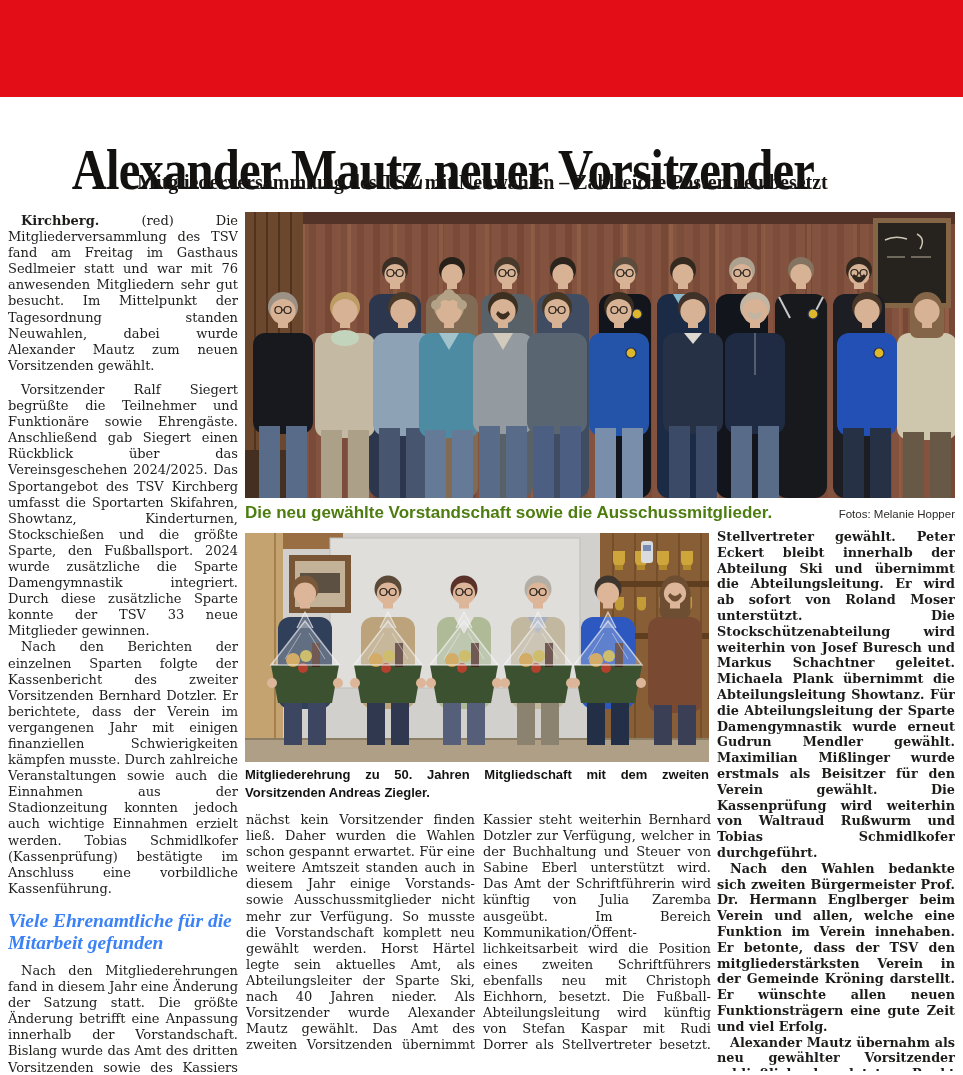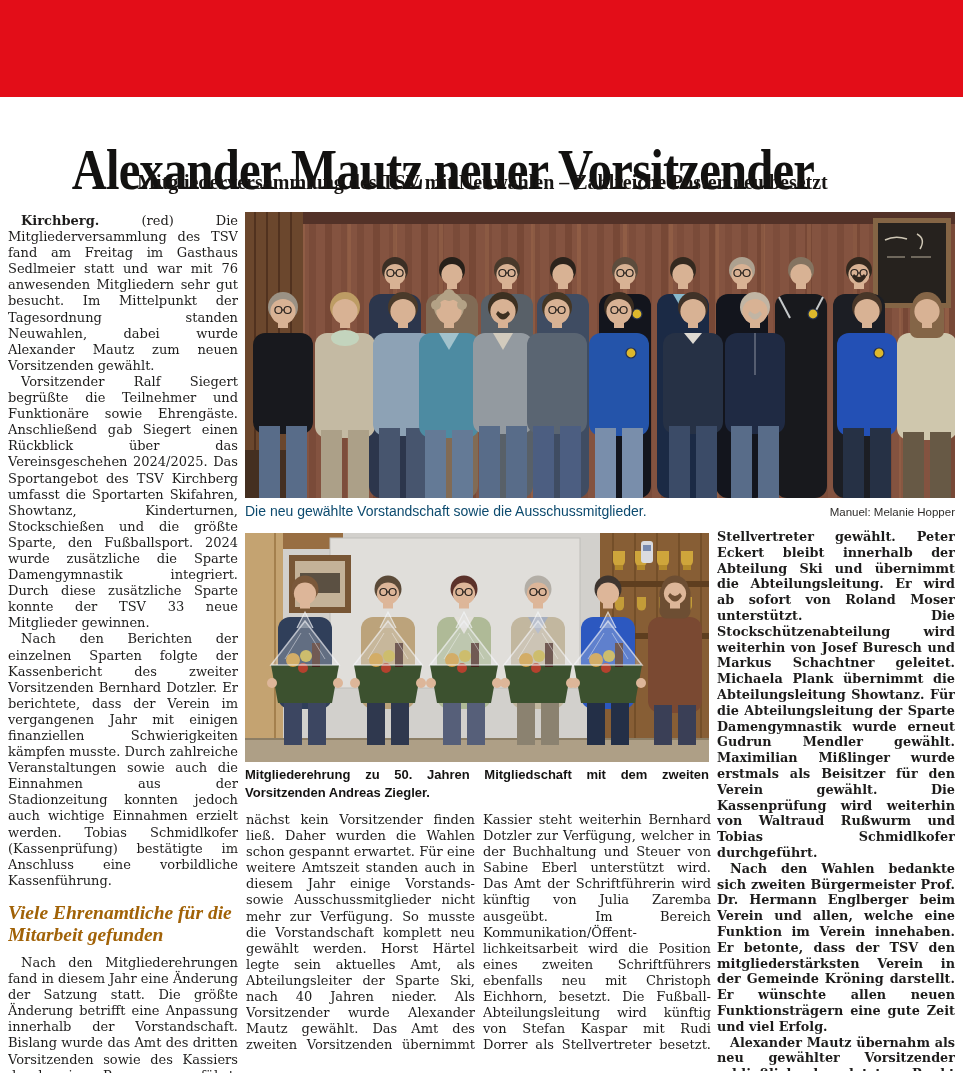--- a/index.html
+++ b/index.html
@@ -13,36 +13,36 @@
         display:inline-block;transform:scaleX(0.84);transform-origin:center;}
   .subheadline{position:absolute;left:1px;top:171px;width:963px;text-align:center;
         font-family:Liberation Serif, serif;font-weight:700;font-size:20px;color:#181513;}
   .photo{position:absolute;overflow:hidden;background:#7a5a45;}
   .photo svg{display:block;}
   #photo1{left:245px;top:212px;width:710px;height:286px;}
   #photo2{left:245px;top:533px;width:464px;height:229px;background:#d7d6d2;}
   .cap1{position:absolute;left:245px;top:503px;width:710px;display:flex;
         justify-content:space-between;align-items:baseline;
         font-family:"Liberation Sans",sans-serif;}
-  .cap-main{font-weight:400;font-size:14px;color:#0c4a6e;}
+  .cap-main{font-weight:700;font-size:17px;color:#4d7c0f;}
   .cap-credit{font-weight:400;font-size:11.5px;color:#2e2c2a;}
   .cap2{position:absolute;left:245px;top:766px;width:464px;
         font-family:"Liberation Sans",sans-serif;font-weight:700;font-size:13px;
         line-height:1.35;color:#141312;text-align:justify;}
   .col{position:absolute;text-align:justify;font-size:13px;line-height:16.1px;
         overflow:hidden;color:#1d1c1b;}
   #col1{left:8px;top:213px;width:230px;height:860px;}
   #col2{left:246px;top:812px;width:229px;height:240px;}
   #col3{left:483px;top:812px;width:228px;height:240px;}
   #col4{left:717px;top:529px;width:238px;height:542px;font-size:12.8px;line-height:15.8px;font-weight:bold;}
   .col p{margin:0;padding:0;}
   .col p.indent{text-indent:13px;}
-  .col p.gap-after{}
+  .col p.gap-after{margin-bottom:8px;}
   .crosshead{font-family:"Liberation Serif",serif;font-style:italic;font-weight:700;
-        font-size:19.5px;line-height:1.13;margin:13px 0 9px 0;color:#a16207;text-align:left;}
+        font-size:19.5px;line-height:1.13;margin:13px 0 9px 0;color:#3b82f6;text-align:left;}
   .dateline{font-weight:700;}
 </style>
 </head>
 <body>
 
 <div class="page">
   <div class="banner" id="banner" style="background: rgb(227, 13, 24);"></div>
 
   <div class="headline-row">
     <span class="headline-text">Alexander Mautz neuer Vorsitzender</span>
@@ -287,21 +287,21 @@
         <circle cx="682" cy="95" r="15" fill="#8a6a4b"></circle>
         <circle cx="682" cy="99.5" r="12.6" fill="#e3bb9d"></circle>
         <rect x="658" y="220" width="21" height="66" fill="#6b5d49"></rect>
         <rect x="685" y="220" width="21" height="66" fill="#6b5d49"></rect>
         <rect width="710" height="286" fill="#3a2417" opacity="0.06"></rect>
       </svg>
     </div>
 
   <div class="cap1">
     <span class="cap-main">Die neu gewählte Vorstandschaft sowie die Ausschussmitglieder.</span>
-    <span class="cap-credit">Manuel: Melanie Hopper</span>
+    <span class="cap-credit">Fotos: Melanie Hopper</span>
   </div>
 
   <div class="photo" id="photo2">
       <svg width="464" height="229" viewBox="0 0 464 229" xmlns="http://www.w3.org/2000/svg" role="img" aria-label="honoring photo">
         <rect width="464" height="229" fill="#d7d6d2"></rect>
         <rect x="0" y="0" width="38" height="229" fill="#c9a874"></rect>
         <line x1="30" y1="0" x2="30" y2="229" stroke="#a8844f" stroke-width="2"></line>
         <rect x="38" y="0" width="60" height="16" fill="#9b7144"></rect>
         <rect x="85" y="5" width="250" height="150" fill="#e6e5e1" stroke="#c4c3bf"></rect>
         <rect x="44" y="22" width="62" height="58" fill="#7a5836"></rect>

